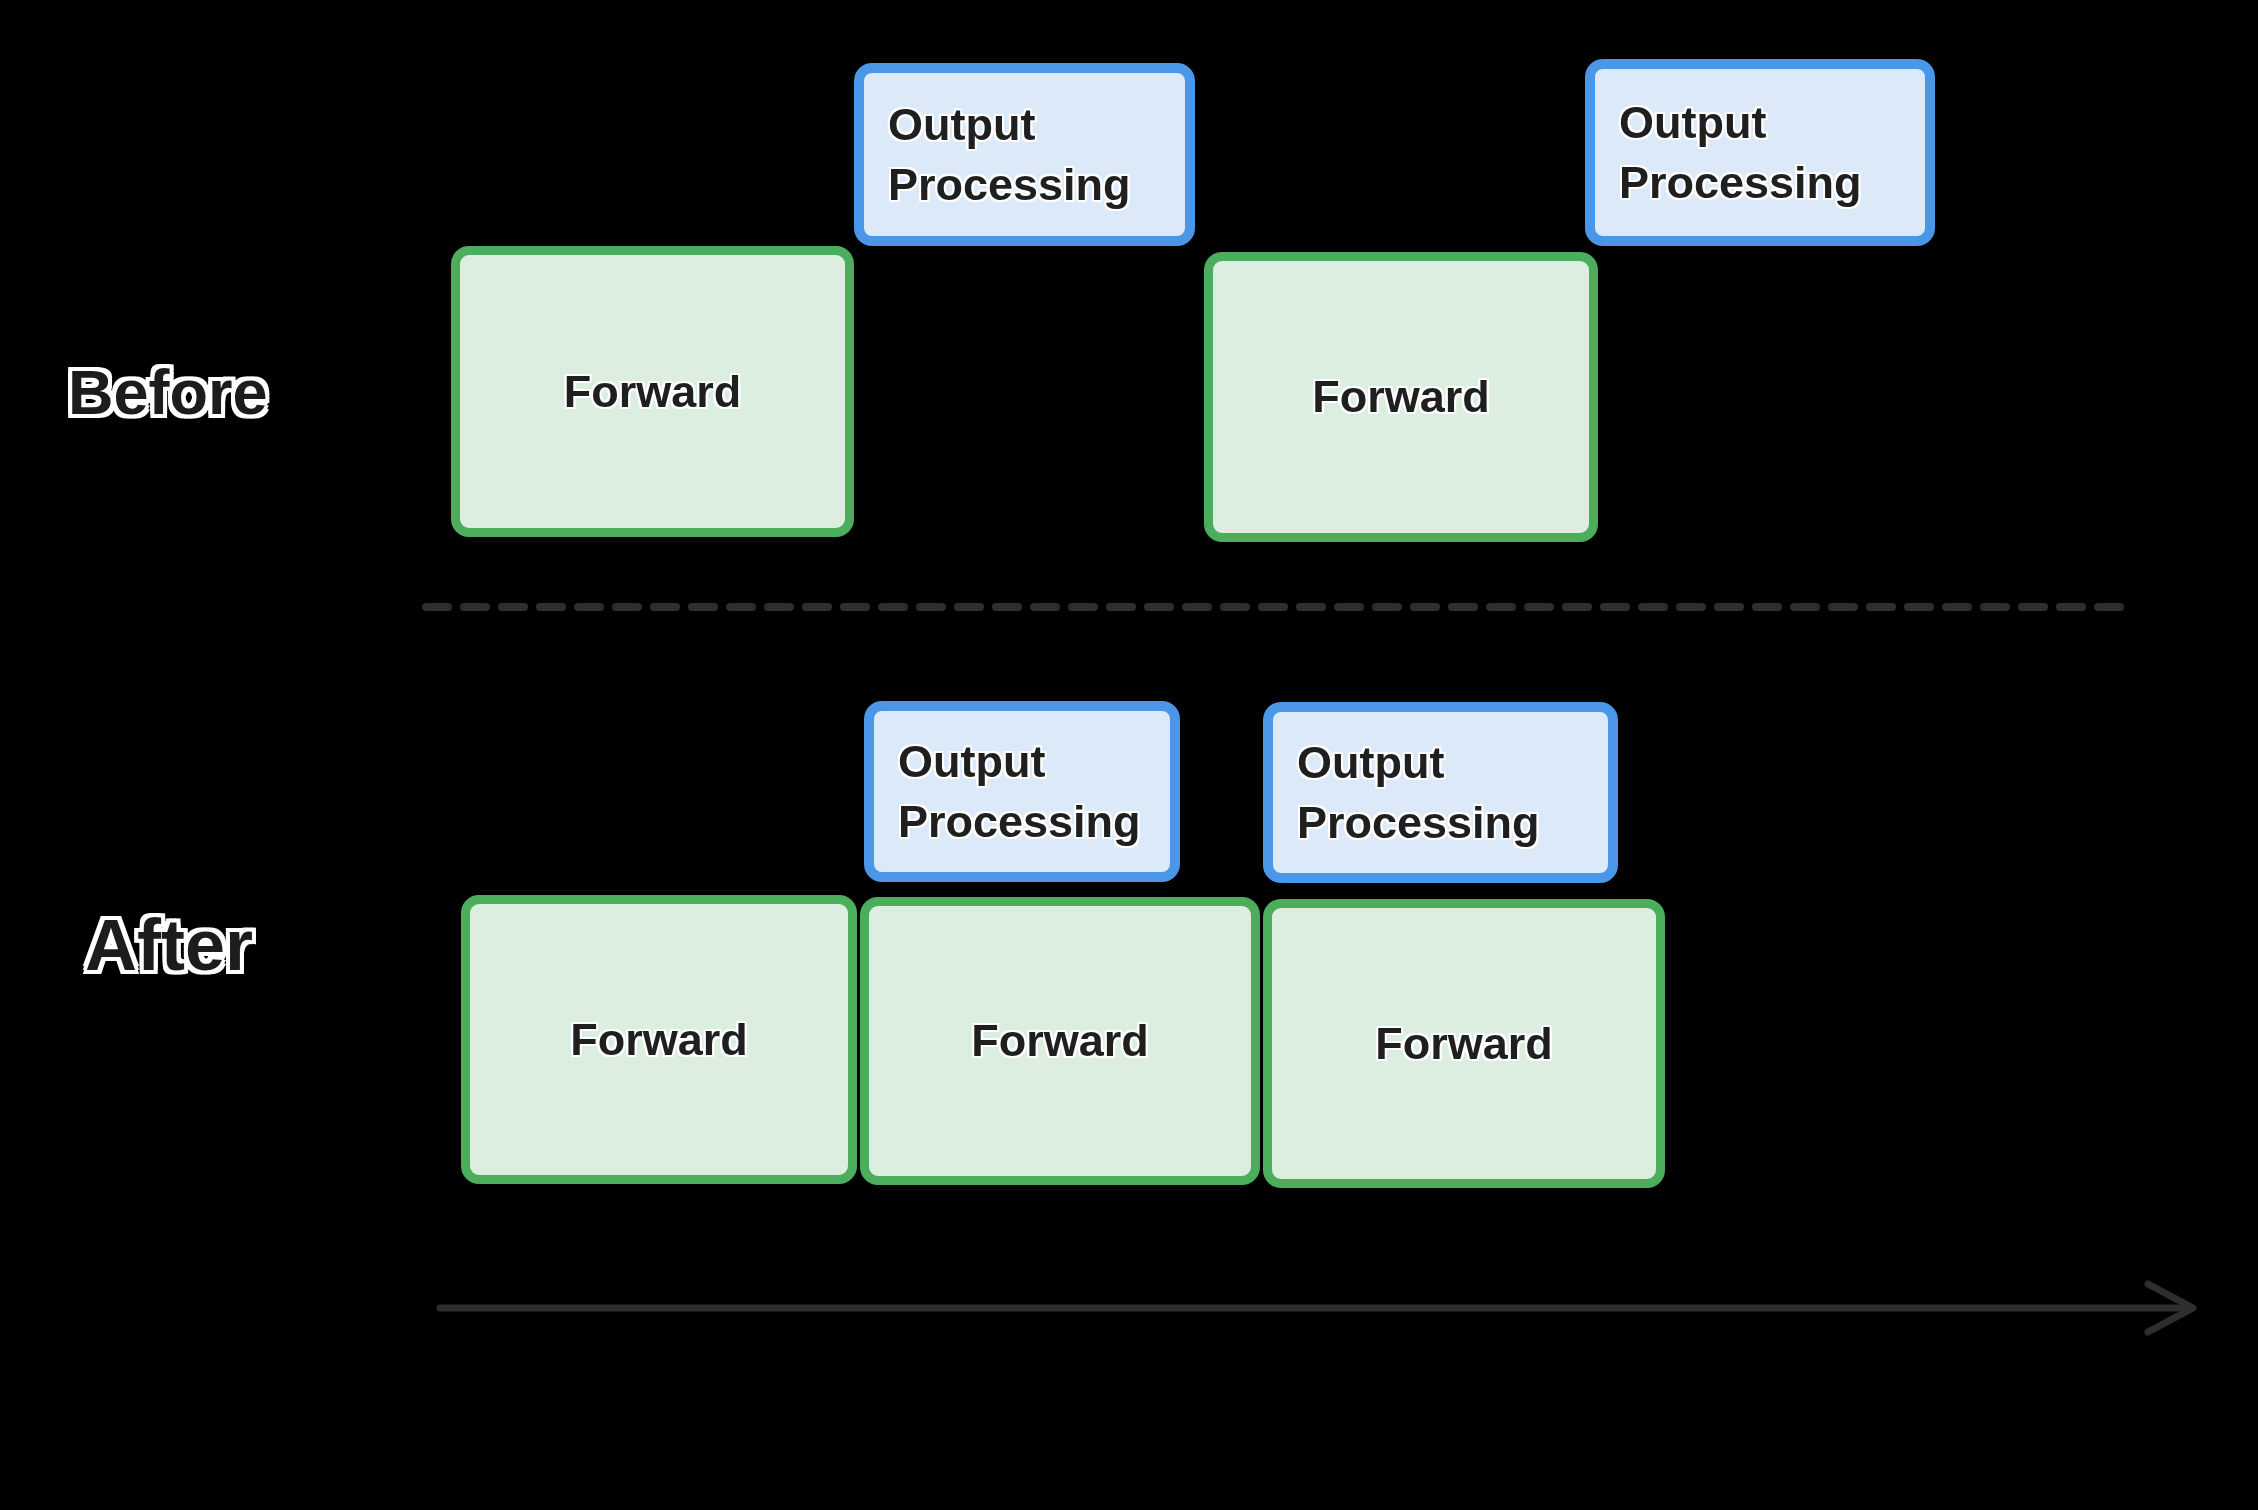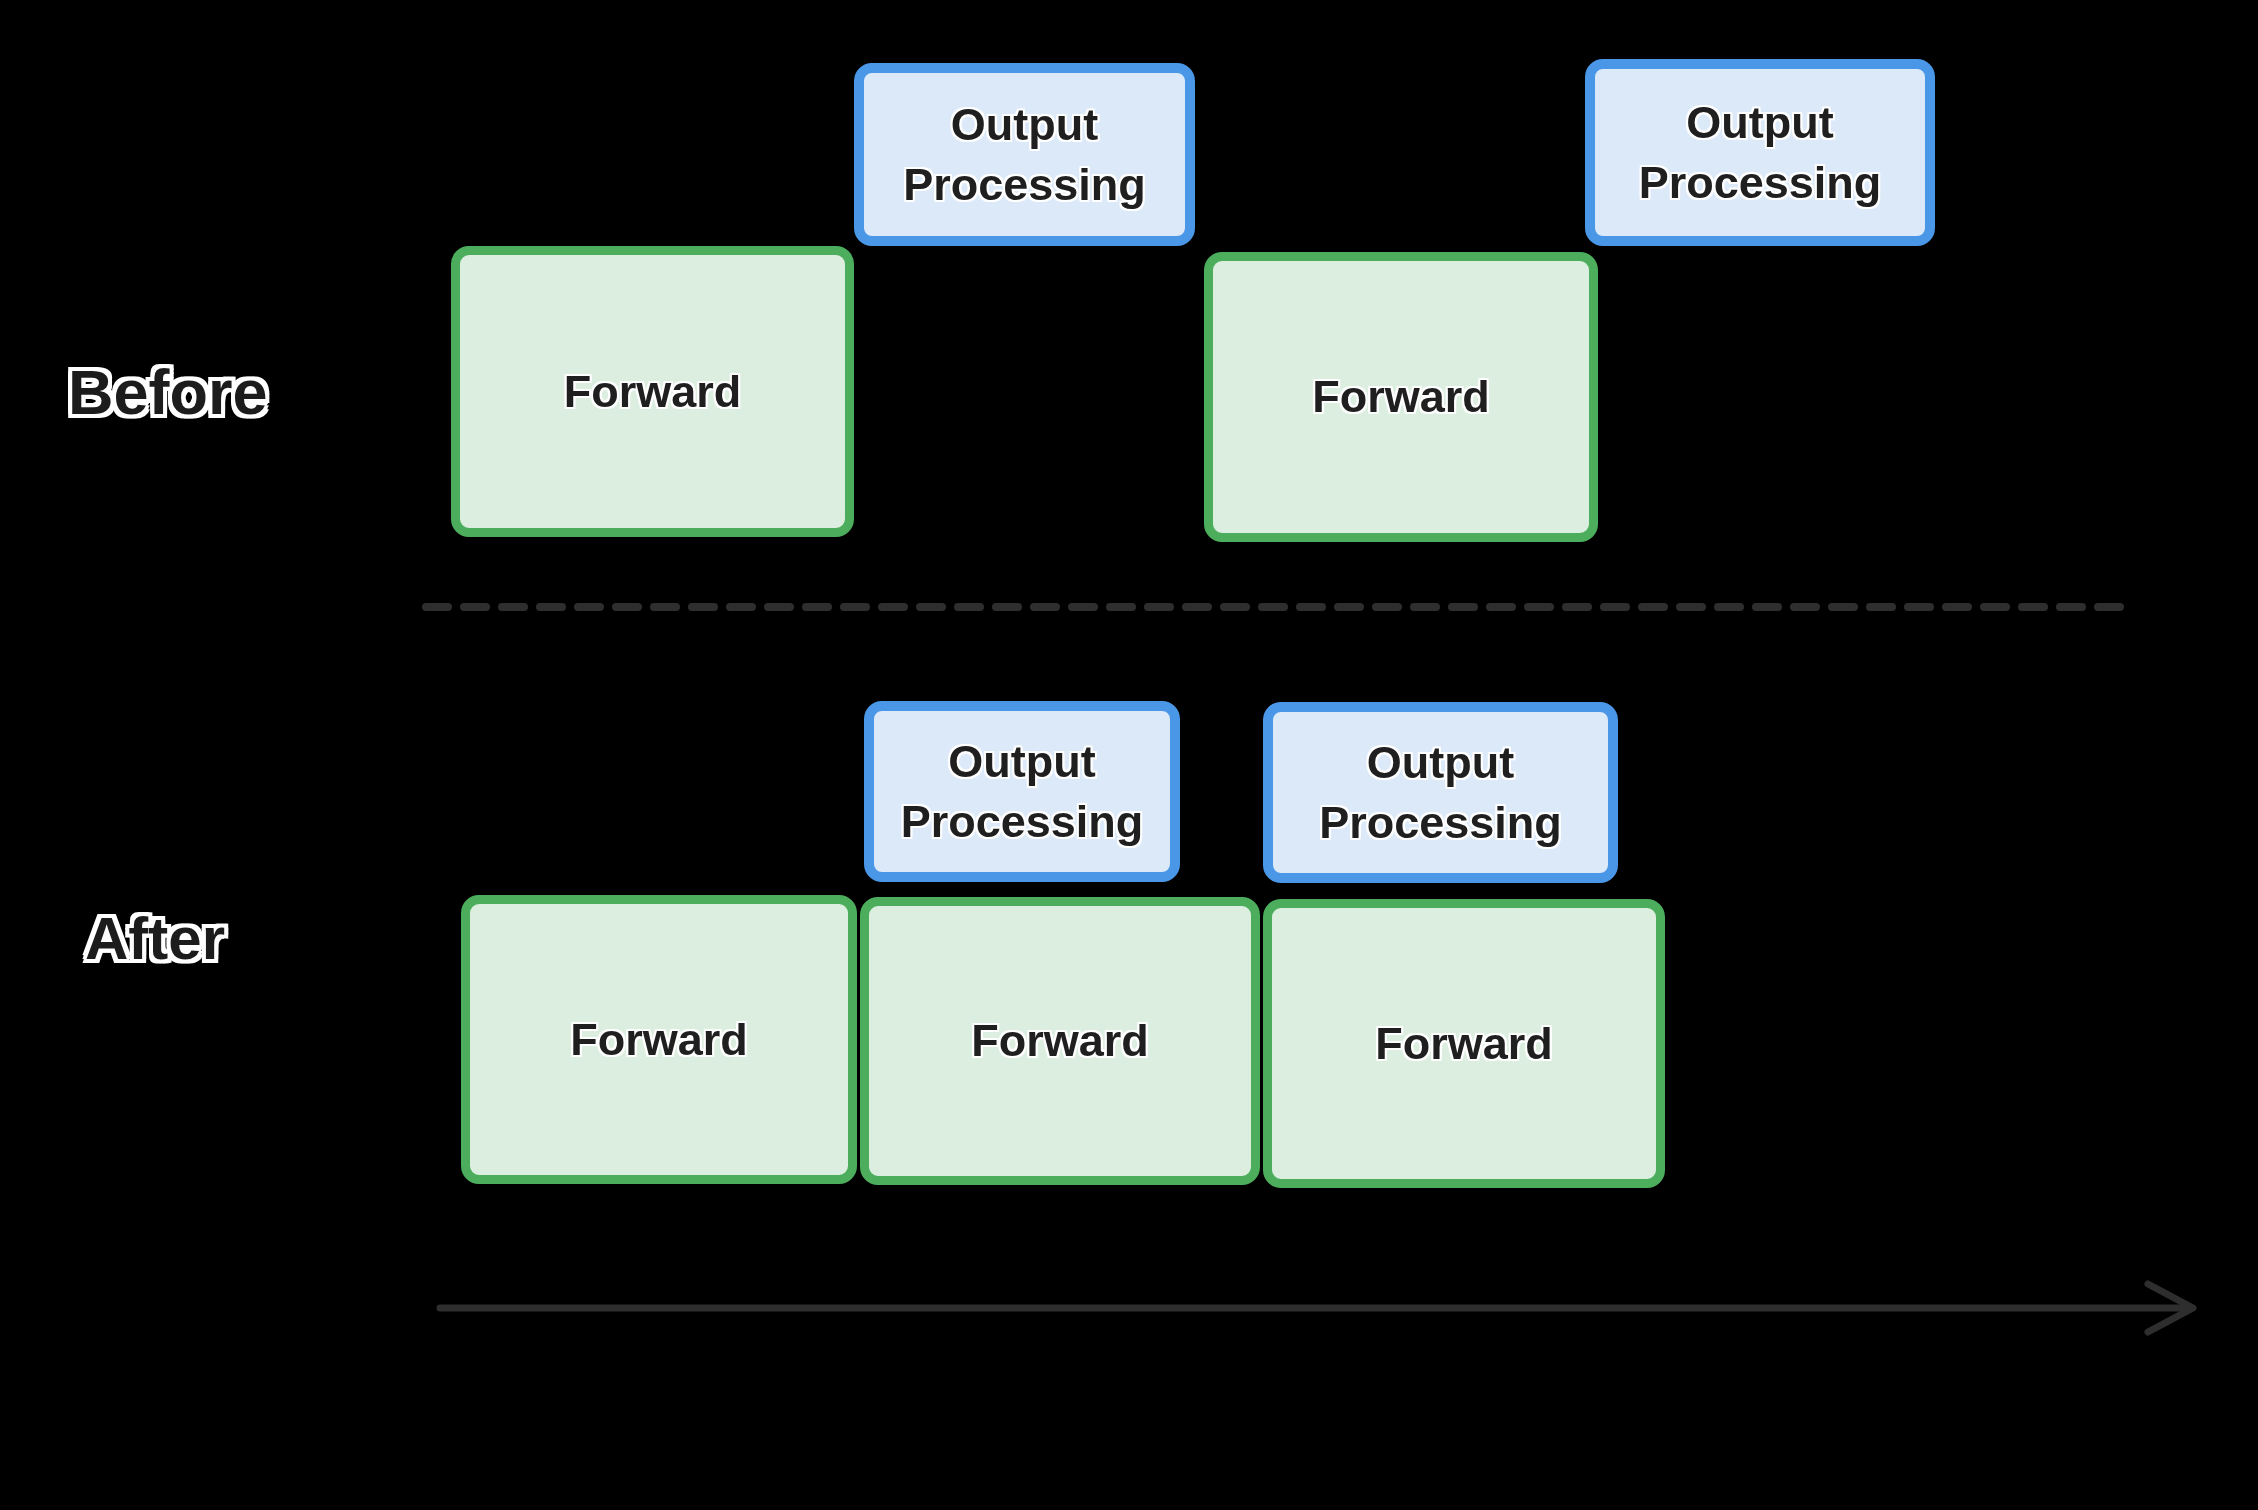--- a/index.html
+++ b/index.html
@@ -21,21 +21,21 @@
     height:1510px;
     background:var(--background);
     overflow:hidden;
   }
   .box{
     position:absolute;
     box-sizing:border-box;
     display:flex;
     align-items:center;
     justify-content:center;
-    text-align:center;
+    text-align:left;
     border-radius:18px;
     font-weight:700;
     font-size:45px;
     line-height:1.32;
     color:var(--box-text);
     text-shadow:
       -2px -2px 0 rgba(255,255,255,.85),  2px -2px 0 rgba(255,255,255,.85),
       -2px  2px 0 rgba(255,255,255,.85),  2px  2px 0 rgba(255,255,255,.85),
       -2px  0   0 rgba(255,255,255,.85),  2px  0   0 rgba(255,255,255,.85),
        0   -2px 0 rgba(255,255,255,.85),  0    2px 0 rgba(255,255,255,.85);
@@ -68,21 +68,21 @@
     white-space:nowrap;
     text-shadow:
       -4px -4px 0 var(--label-stroke),  4px -4px 0 var(--label-stroke),
       -4px  4px 0 var(--label-stroke),  4px  4px 0 var(--label-stroke),
       -4px  0   0 var(--label-stroke),  4px  0   0 var(--label-stroke),
        0   -4px 0 var(--label-stroke),  0    4px 0 var(--label-stroke),
       -3px -3px 0 var(--label-stroke),  3px -3px 0 var(--label-stroke),
       -3px  3px 0 var(--label-stroke),  3px  3px 0 var(--label-stroke);
   }
   .before-label{left:68px;top:356px;font-size:63px;}
-  .after-label{left:85px;top:904px;font-size:60px;}
+  .after-label{left:85px;top:904px;font-size:72px;}
   .time-label{left:1986px;top:1352px;font-size:74px;}
 
   .lines-layer{position:absolute;left:0;top:0;width:2258px;height:1510px;}
   .divider-line{
     stroke:var(--axis-line);
     stroke-width:8;
     stroke-linecap:round;
     stroke-dasharray:22 16;
     fill:none;
   }

